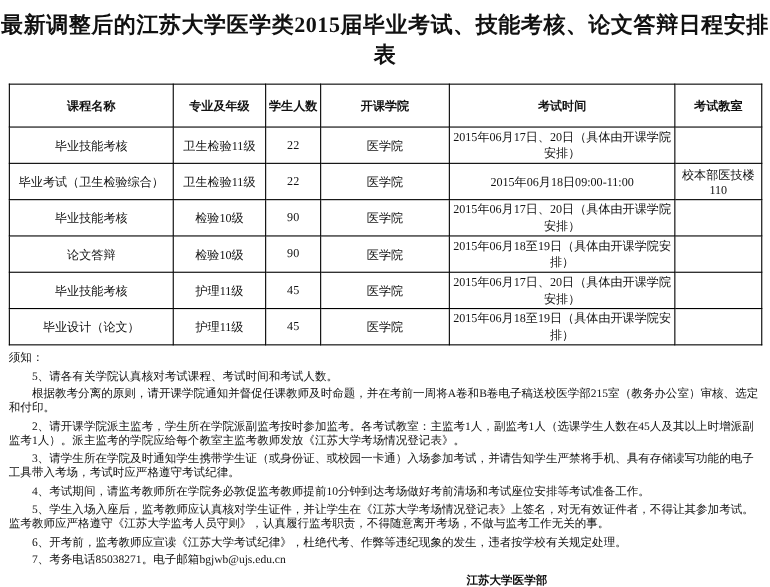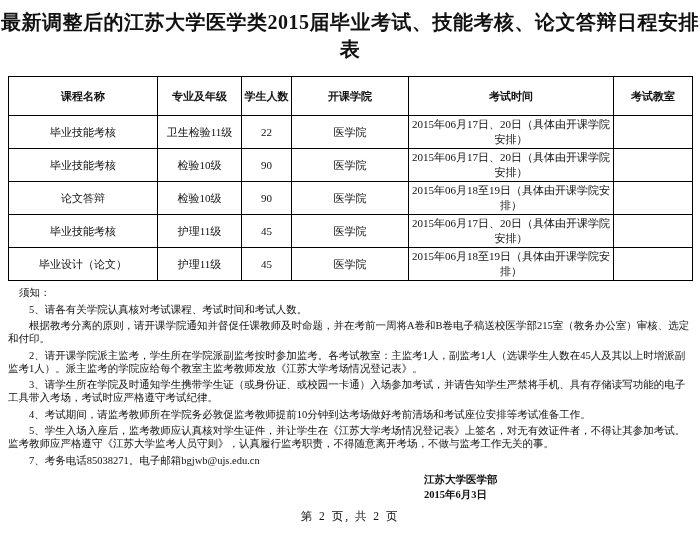--- a/index.html
+++ b/index.html
@@ -51,21 +51,21 @@
   td.course-plain {
     text-align: left;
     padding-left: 2px;
   }
   .notes {
     margin: 5px 8px 0 8px;
     font-size: 10.5px;
     line-height: 13px;
   }
   .notes-label {
-    margin: 2px 0 3px 11px;
+    margin: 2px 0 3px 0;
   }
   .note {
     margin: 3.5px 0;
     text-indent: 21px;
   }
   .signature {
     width: 170px;
     margin: 5px 106px 0 auto;
     font-size: 10.5px;
     line-height: 15px;
@@ -105,20 +105,28 @@
   <tbody>
     <tr>
       <td class="course-bold">毕业技能考核</td>
       <td>卫生检验11级</td>
       <td>22</td>
       <td>医学院</td>
       <td>2015年06月17日、20日（具体由开课学院安排）</td>
       <td></td>
     </tr>
     <tr>
+      <td class="course-plain">毕业考试（卫生检验综合）</td>
+      <td>卫生检验11级</td>
+      <td>22</td>
+      <td>医学院</td>
+      <td>2015年06月18日09:00-11:00</td>
+      <td>校本部医技楼110</td>
+    </tr>
+    <tr>
       <td class="course-bold">毕业技能考核</td>
       <td>检验10级</td>
       <td>90</td>
       <td>医学院</td>
       <td>2015年06月17日、20日（具体由开课学院安排）</td>
       <td></td>
     </tr>
     <tr>
       <td class="course-plain">论文答辩</td>
       <td>检验10级</td>
@@ -147,20 +155,21 @@
 </table>
 
 <div class="notes">
   <div class="notes-label">须知：</div>
   <p class="note">5、请各有关学院认真核对考试课程、考试时间和考试人数。</p>
   <p class="note">根据教考分离的原则，请开课学院通知并督促任课教师及时命题，并在考前一周将A卷和B卷电子稿送校医学部215室（教务办公室）审核、选定和付印。</p>
   <p class="note">2、请开课学院派主监考，学生所在学院派副监考按时参加监考。各考试教室：主监考1人，副监考1人（选课学生人数在45人及其以上时增派副监考1人）。派主监考的学院应给每个教室主监考教师发放《江苏大学考场情况登记表》。</p>
   <p class="note">3、请学生所在学院及时通知学生携带学生证（或身份证、或校园一卡通）入场参加考试，并请告知学生严禁将手机、具有存储读写功能的电子工具带入考场，考试时应严格遵守考试纪律。</p>
   <p class="note">4、考试期间，请监考教师所在学院务必敦促监考教师提前10分钟到达考场做好考前清场和考试座位安排等考试准备工作。</p>
   <p class="note">5、学生入场入座后，监考教师应认真核对学生证件，并让学生在《江苏大学考场情况登记表》上签名，对无有效证件者，不得让其参加考试。监考教师应严格遵守《江苏大学监考人员守则》，认真履行监考职责，不得随意离开考场，不做与监考工作无关的事。</p>
+  <p class="note">6、开考前，监考教师应宣读《江苏大学考试纪律》，杜绝代考、作弊等违纪现象的发生，违者按学校有关规定处理。</p>
   <p class="note">7、考务电话85038271。电子邮箱bgjwb@ujs.edu.cn</p>
 </div>
 
 <div class="signature">
   <div>江苏大学医学部</div>
   <div>2015年6月3日</div>
 </div>
 
 <div class="page-footer">第 2 页, 共 2 页</div>
 

